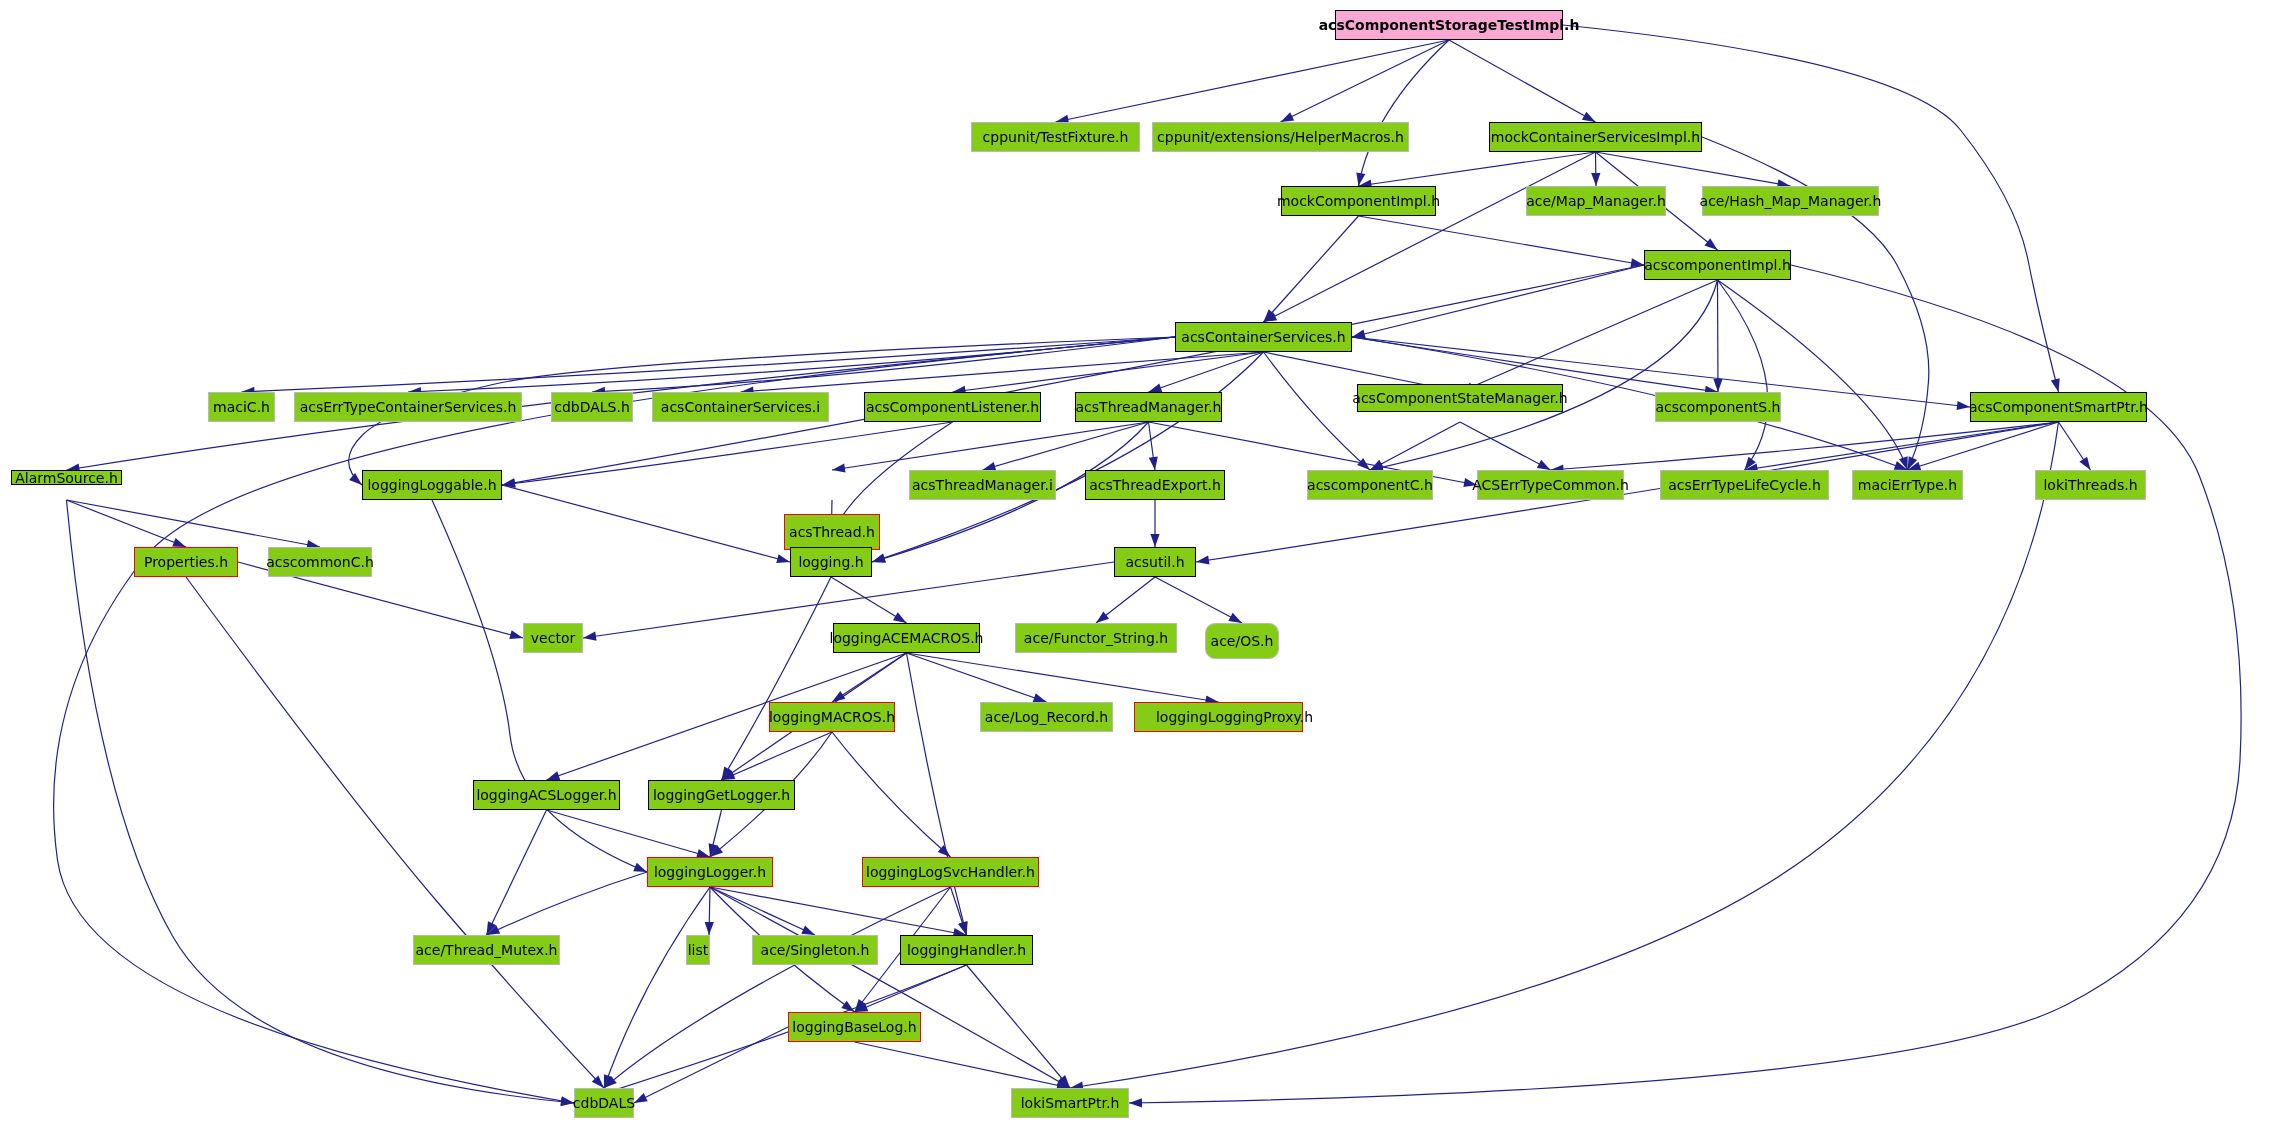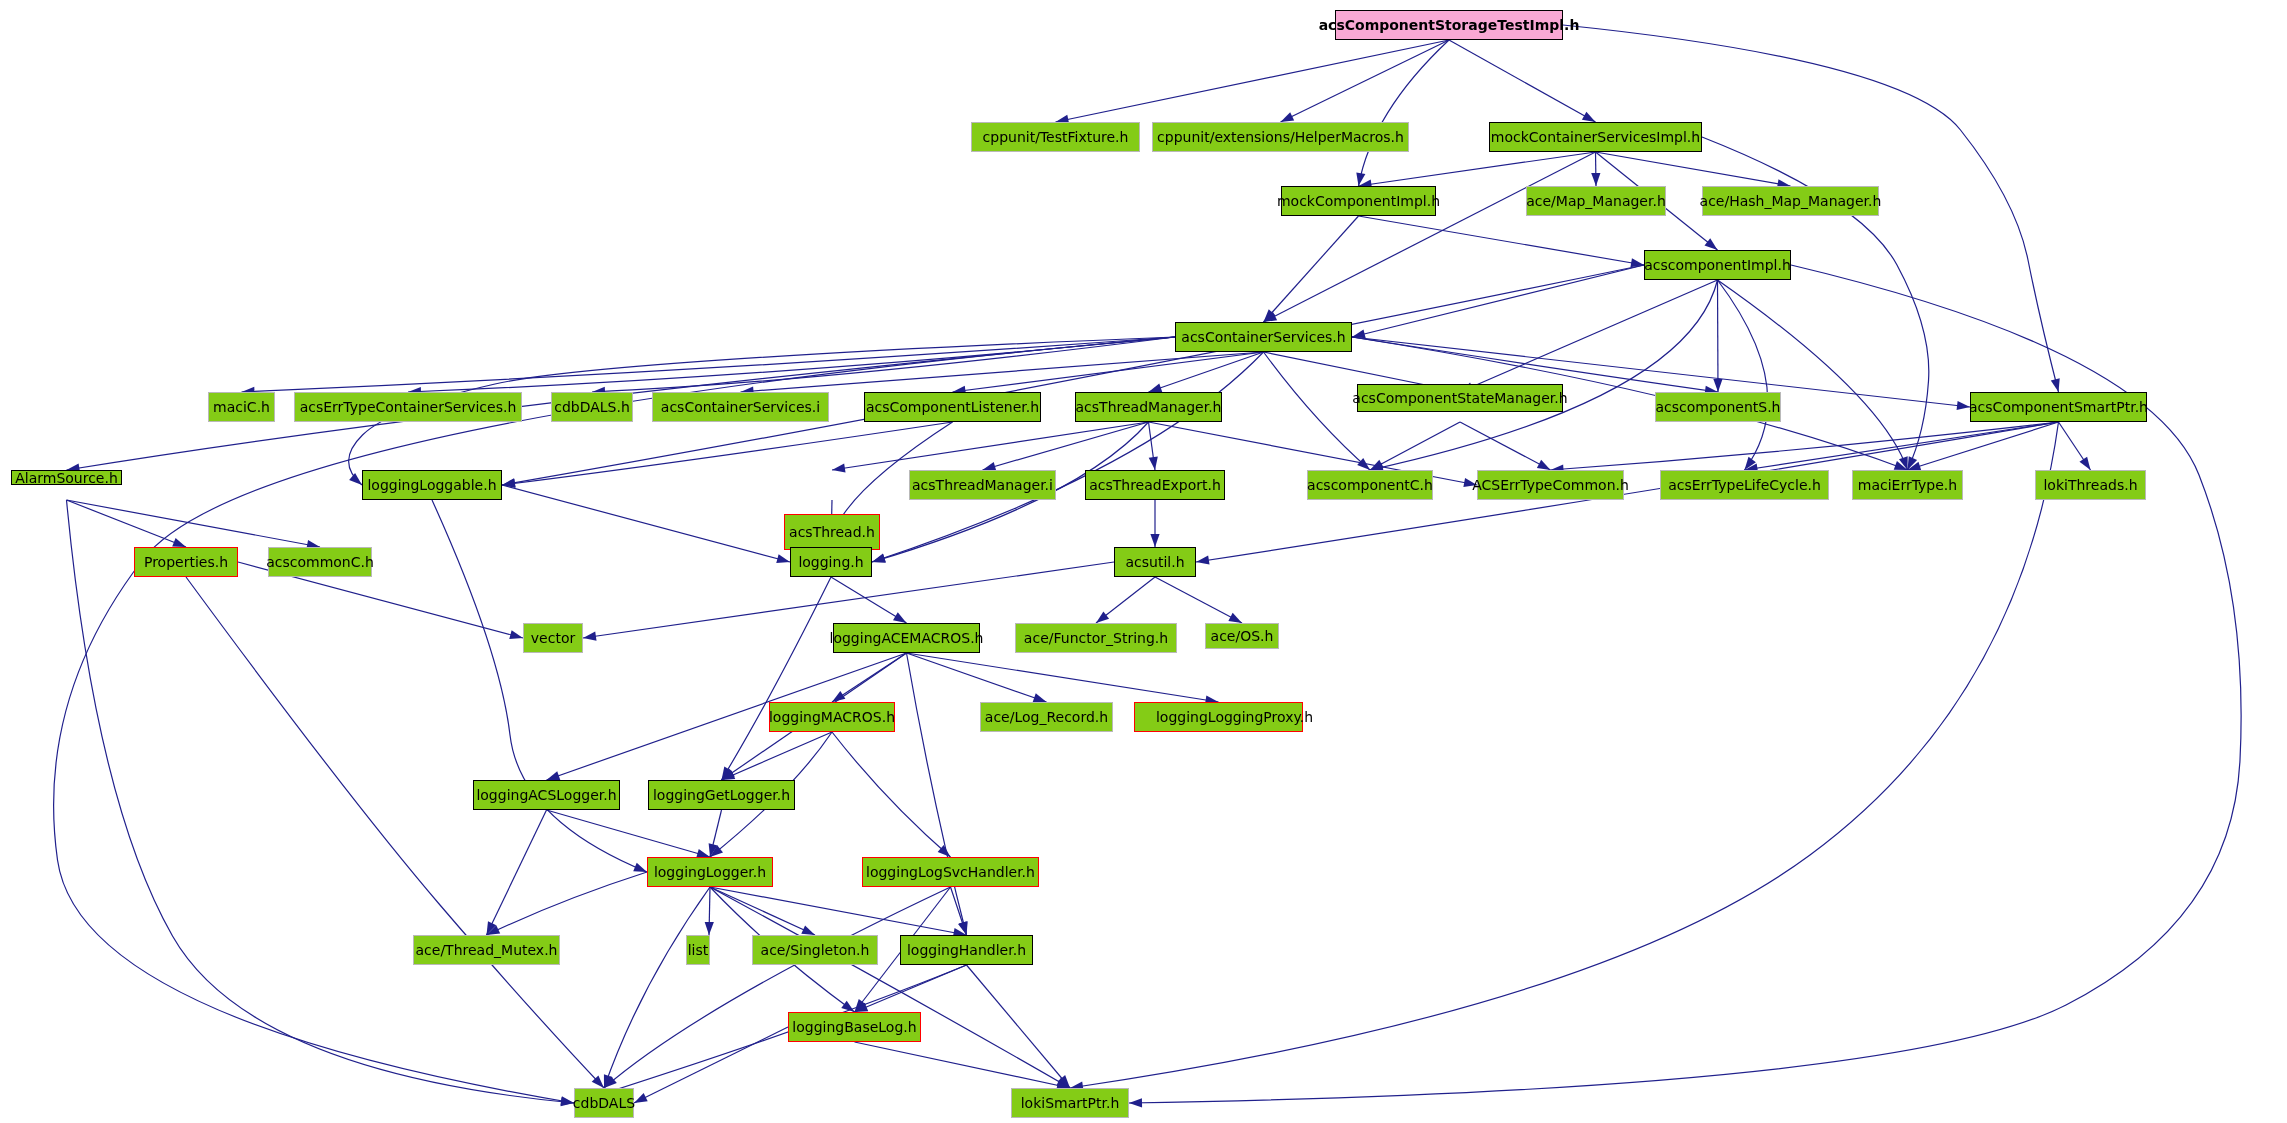--- a/index.html
+++ b/index.html
@@ -235,21 +235,21 @@
       <div class="node b-gray" style="left: 1660px; top: 470px; width: 169px; height: 30px;">acsErrTypeLifeCycle.h</div>
       <div class="node b-gray" style="left: 1852px; top: 470px; width: 111px; height: 30px;">maciErrType.h</div>
       <div class="node b-gray" style="left: 2035px; top: 470px; width: 111px; height: 30px;">lokiThreads.h</div>
       <div class="node b-red" style="left: 134px; top: 547px; width: 104px; height: 30px;">Properties.h</div>
       <div class="node b-gray" style="left: 268px; top: 547px; width: 104px; height: 30px;">acscommonC.h</div>
       <div class="node b-black" style="left: 790px; top: 547px; width: 82px; height: 30px;">logging.h</div>
       <div class="node b-black" style="left: 1114px; top: 547px; width: 82px; height: 30px;">acsutil.h</div>
       <div class="node b-gray" style="left: 523px; top: 623px; width: 60px; height: 30px;">vector</div>
       <div class="node b-black" style="left: 833px; top: 623px; width: 147px; height: 30px;">loggingACEMACROS.h</div>
       <div class="node b-gray" style="left: 1015px; top: 623px; width: 162px; height: 30px;">ace/Functor_String.h</div>
-      <div class="node b-gray" style="left: 1205px; top: 623px; width: 74px; height: 26px;">ace/OS.h</div>
+      <div class="node b-gray" style="left: 1205px; top: 623px; width: 74px; height: 36px; border-radius: 10px;">ace/OS.h</div>
       <div class="node b-red" style="left: 769px; top: 702px; width: 126px; height: 30px;">loggingMACROS.h</div>
       <div class="node b-gray" style="left: 980px; top: 702px; width: 133px; height: 30px;">ace/Log_Record.h</div>
       <div class="node b-red" style="left: 1134px; top: 702px; width: 169px; height: 30px; padding-left: 32px;">loggingLoggingProxy.h</div>
       <div class="node b-black" style="left: 473px; top: 780px; width: 147px; height: 30px;">loggingACSLogger.h</div>
       <div class="node b-black" style="left: 648px; top: 780px; width: 147px; height: 30px;">loggingGetLogger.h</div>
       <div class="node b-red" style="left: 647px; top: 857px; width: 126px; height: 30px;">loggingLogger.h</div>
       <div class="node b-red" style="left: 862px; top: 857px; width: 177px; height: 30px;">loggingLogSvcHandler.h</div>
       <div class="node b-gray" style="left: 413px; top: 935px; width: 147px; height: 30px;">ace/Thread_Mutex.h</div>
       <div class="node b-gray" style="left: 686px; top: 935px; width: 24px; height: 30px;">list</div>
       <div class="node b-gray" style="left: 752px; top: 935px; width: 126px; height: 30px;">ace/Singleton.h</div>

